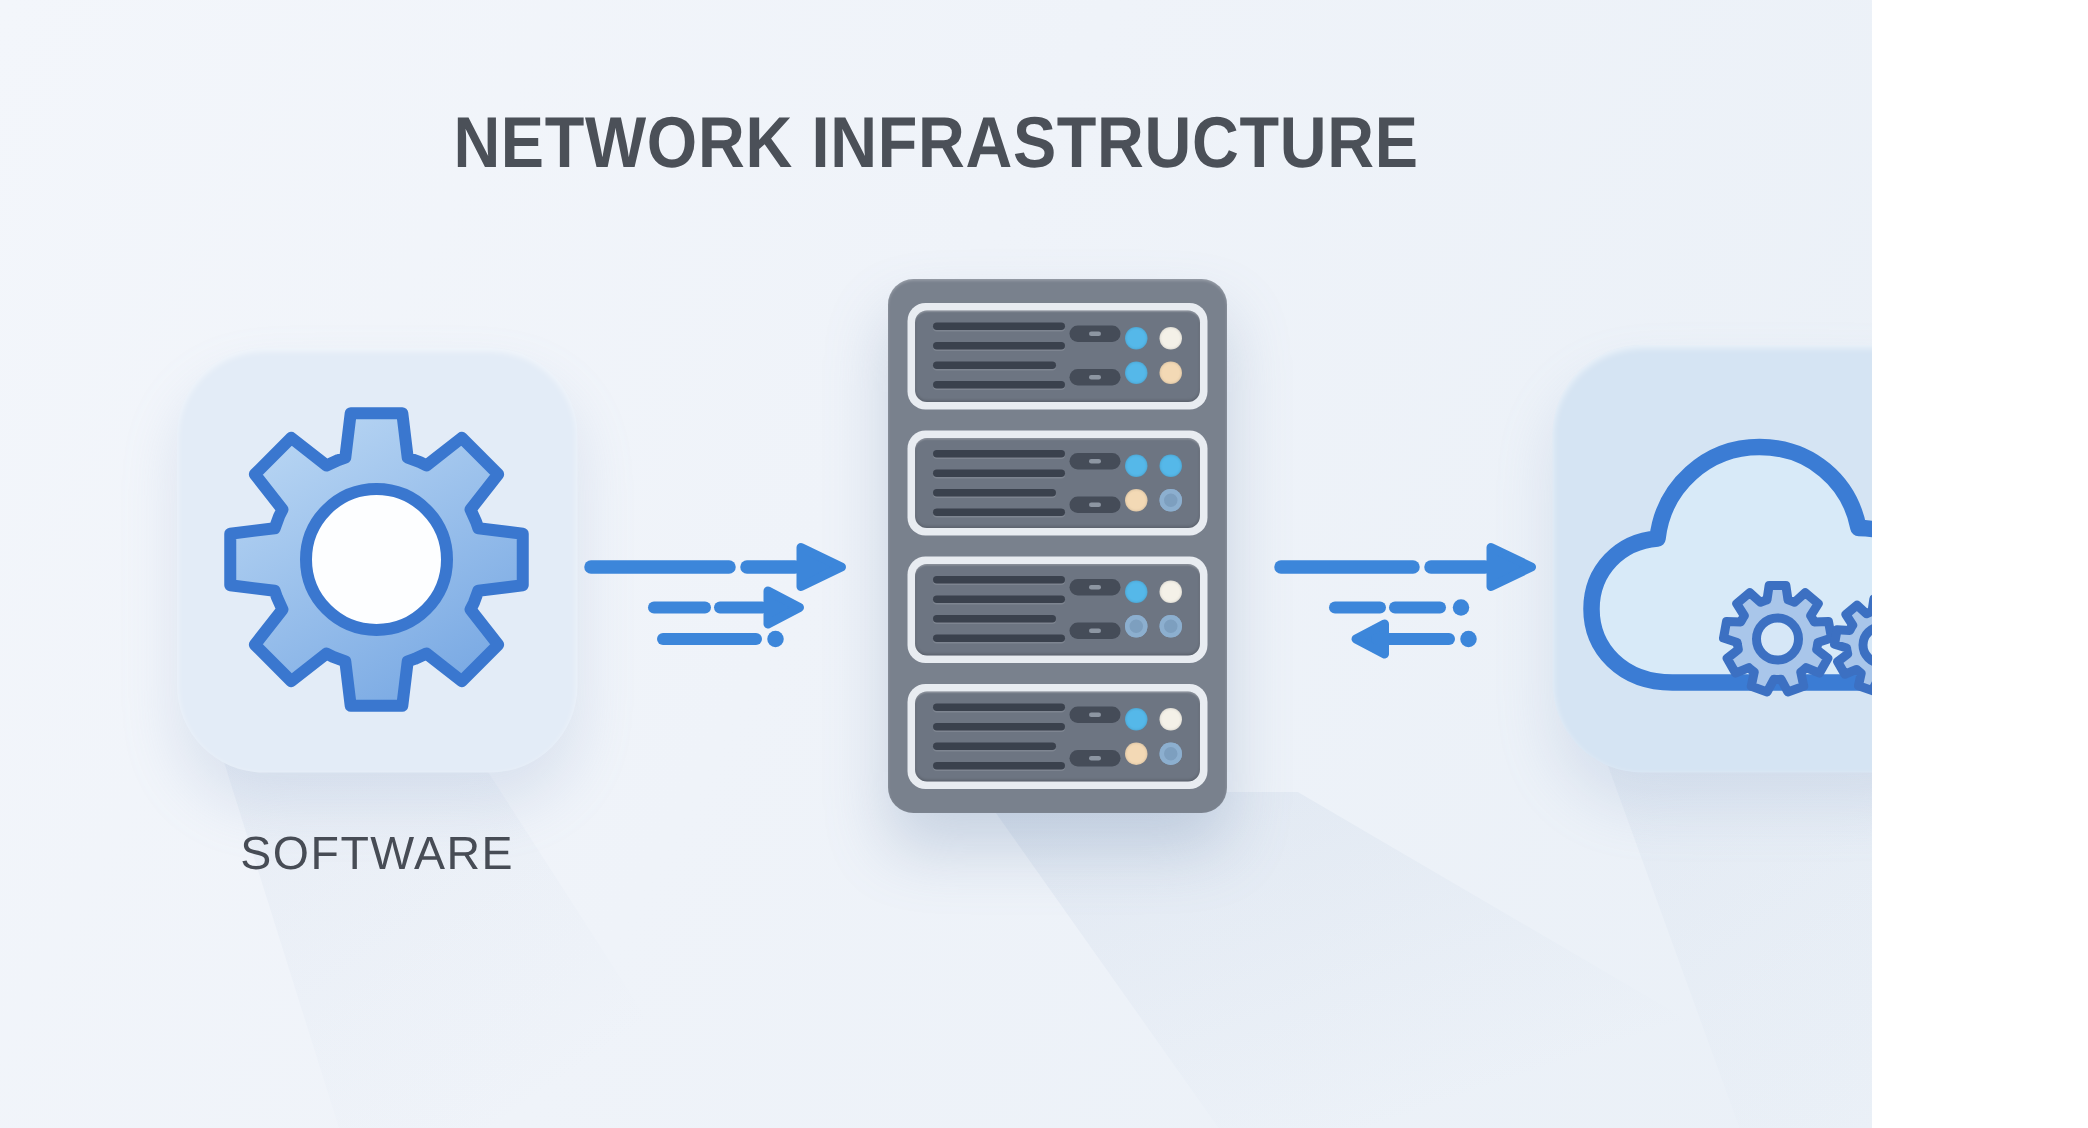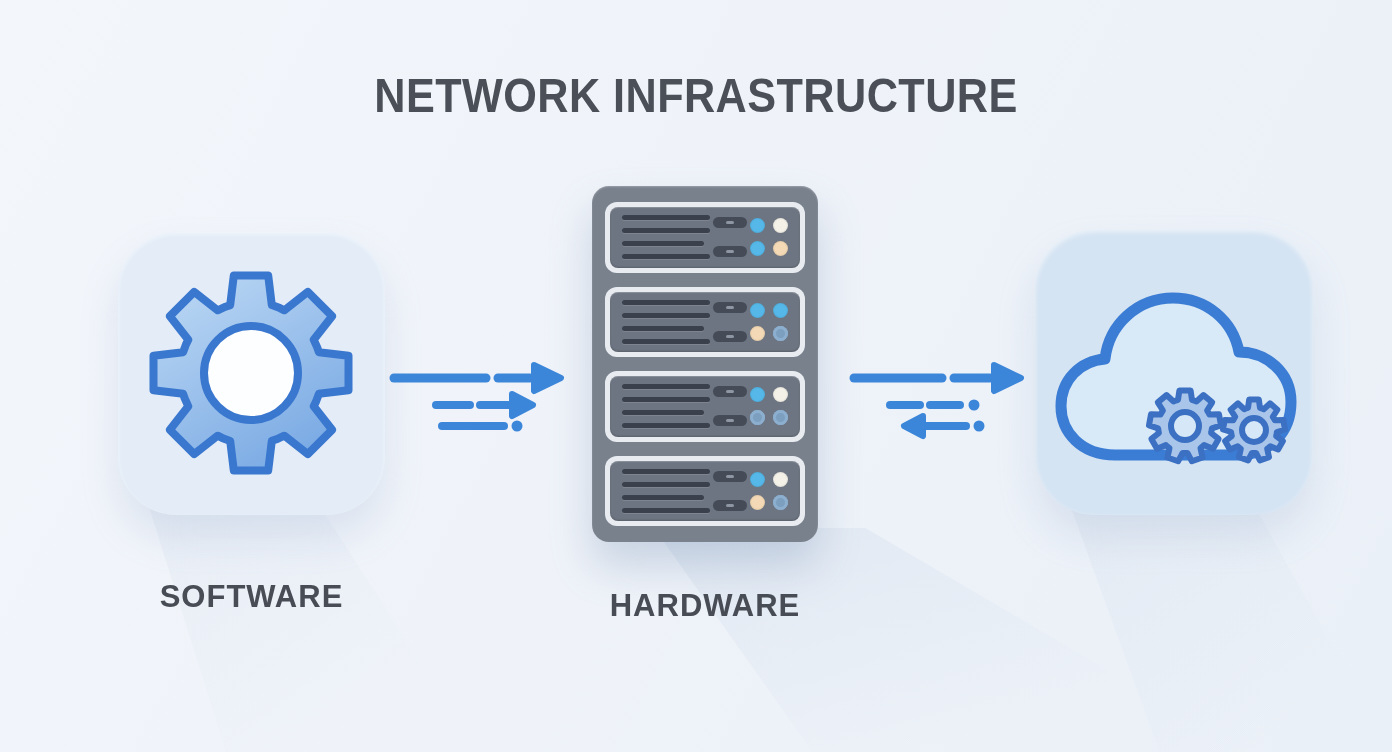--- a/index.html
+++ b/index.html
@@ -1,18 +1,18 @@
 <!DOCTYPE html>
 <html style="--arrow: #3c86da; --title: #4b5058; --label: #474c55; --tileA: #e3ecf7; --tileB: #d5e4f3; --server: #79818d;"><head>
 <meta charset="utf-8">
 <style>
   html,body{margin:0;padding:0;}
   .canvas{
     position:relative;
-    width:1392px;height:752px;
+    width:1248px;height:752px;
     overflow:hidden;
     background:linear-gradient(118deg,#f3f6fb 0%,#eff3f9 45%,#eaf0f7 100%);
     font-family:"Liberation Sans",sans-serif;
   }
   
   .band{position:absolute;pointer-events:none;}
   .band-rack{
     left:588px;top:528px;width:660px;height:224px;
     background:linear-gradient(to bottom right,rgba(168,188,214,.20),rgba(168,188,214,0) 75%);
     clip-path:polygon(10% 0,42% 0,100% 100%,34% 100%);
@@ -35,22 +35,22 @@
     transform:scaleX(.9);transform-origin:50% 50%;
     margin:0;
   }
 
   .tile{position:absolute;box-shadow:0 22px 38px rgba(135,160,198,.20), inset 0 2px 5px rgba(255,255,255,.55);}
   .tile-software{left:118px;top:232px;width:267px;height:283px;border-radius:58px;background:var(--tileA,#e3ecf7);}
   .tile-services{left:1035px;top:230px;width:278px;height:285px;border-radius:60px;background:var(--tileB,#d5e4f3);}
   .tile svg{position:absolute;left:0;top:0;}
 
   .node-label{
-    position:absolute;text-align:center;font-weight:bold;
-    font-size:31px;letter-spacing:1px;color:var(--label,#474c55);margin-top:28px;
+    position:absolute;text-align:center;font-weight:normal;
+    font-size:31px;letter-spacing:1px;color:var(--label,#474c55);
   }
   .label-software{left:118px;width:267px;top:551px;}
   .label-hardware{left:560px;width:290px;top:560px;}
   .label-services{left:1035px;width:278px;top:551px;}
 
   
   .rack{
     position:absolute;left:592px;top:186px;width:226px;height:356px;
     border-radius:17px;background:var(--server,#79818d);
     box-shadow:0 24px 42px rgba(112,138,175,.30), inset 0 1px 2px rgba(255,255,255,.25);
@@ -228,15 +228,14 @@
     <path class="ahead" d="M148 7 L175 20 L148 33 Z"></path>
     <path class="ast" stroke-width="8" d="M44 47 H74"></path>
     <path class="ast" stroke-width="8" d="M84 47 H114"></path>
     <circle class="adot" cx="128" cy="47" r="5.5"></circle>
     <path class="ahead" d="M77 58 L58 68 L77 78 Z"></path>
     <path class="ast" stroke-width="8" d="M72 68 H120"></path>
     <circle class="adot" cx="133" cy="68" r="5.5"></circle>
   </svg>
 
   <div class="node-label label-software">SOFTWARE</div>
-  <div class="node-label label-hardware">HARDWARE</div>
 
 </div>
 
 </body></html>

